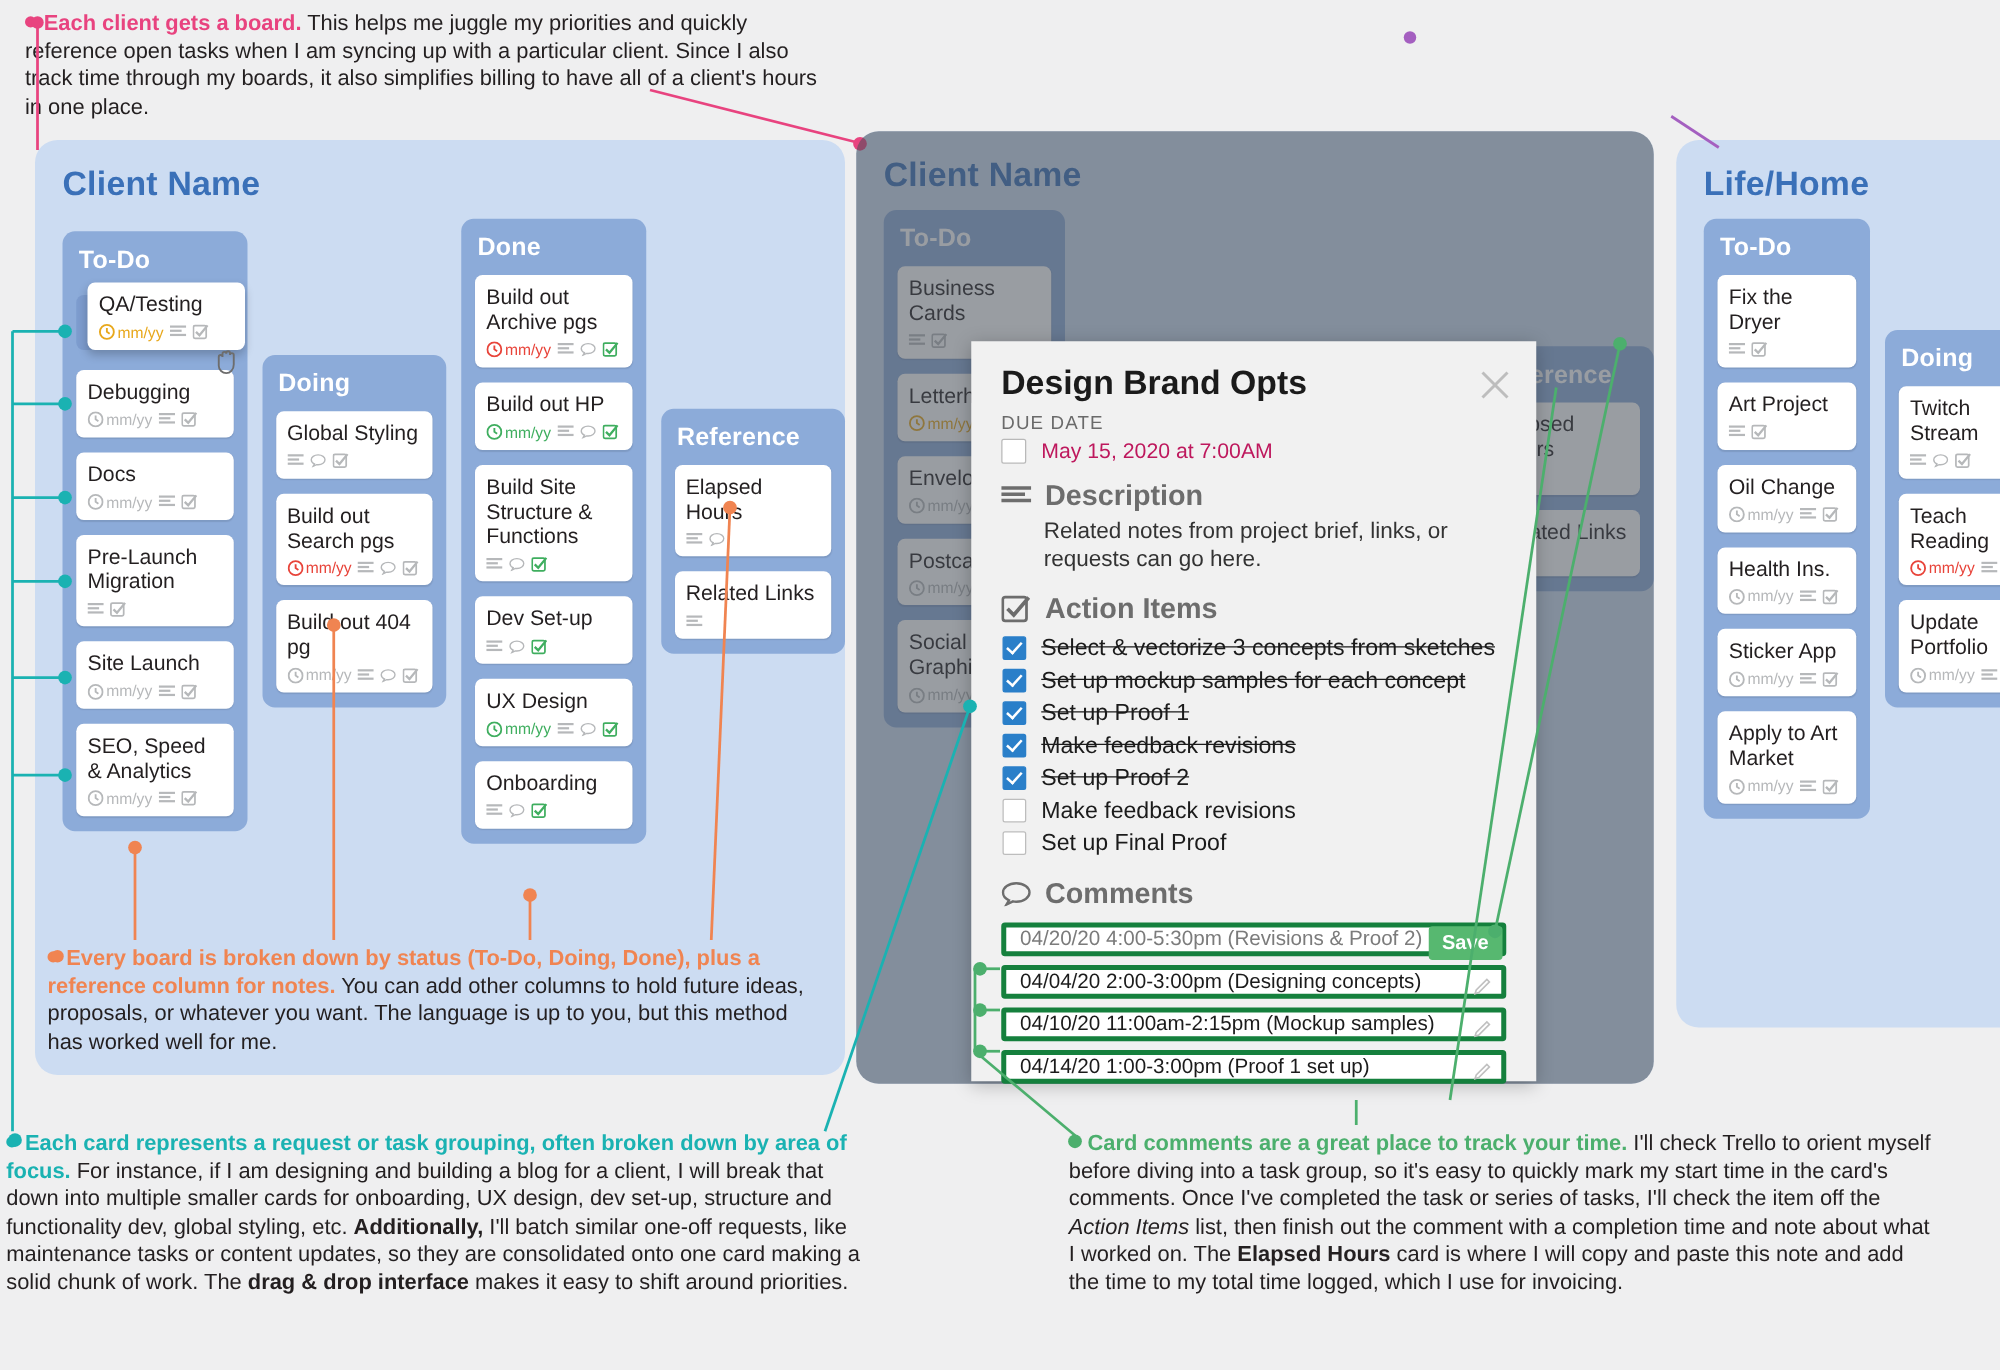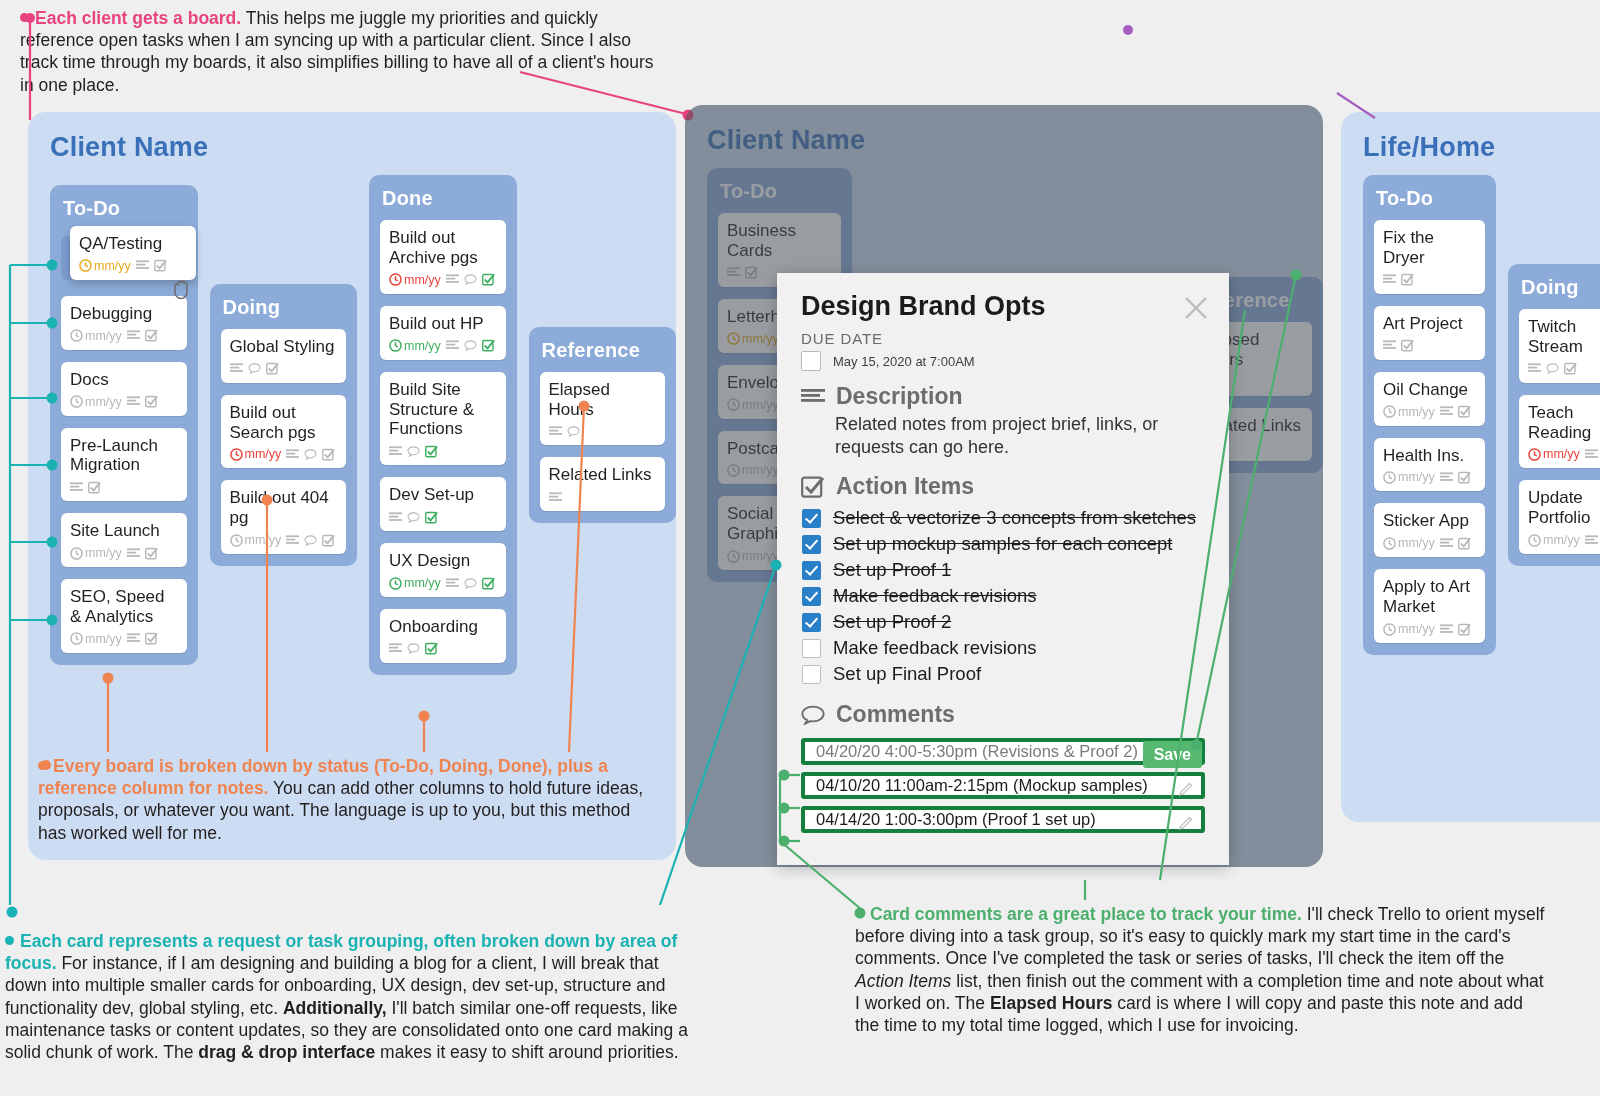--- a/index.html
+++ b/index.html
@@ -80,21 +80,21 @@
     padding:18px 24px 20px 24px;box-sizing:border-box;
   }
   .modal-title{font-size:27px;font-weight:bold;color:#1b1b1b;margin:0 0 8px 0;}
   .close-x{position:absolute;right:18px;top:20px;width:30px;height:30px;cursor:pointer;}
   .kicker{font-size:15px;letter-spacing:.9px;color:#6a6a6a;margin-bottom:4px;}
   .due-row{display:flex;align-items:center;gap:12px;margin-bottom:12px;}
   .box{
     width:20px;height:20px;border:1.6px solid #b9b9b9;background:#fff;
     border-radius:2px;box-sizing:border-box;flex:0 0 auto;
   }
-  .due-text{font-size:13px;color:#404040;}
+  .due-text{font-size:17px;color:#be185d;}
   .sec-head{display:flex;align-items:center;gap:11px;margin:0 0 3px 0;}
   .sec-head .lbl{font-size:23px;font-weight:bold;color:#6d6d6d;}
   .desc-body{font-size:18px;line-height:1.28;color:#333;margin:0 0 14px 34px;}
   .ai-row{display:flex;align-items:center;gap:12px;margin:0 0 4px 1px;}
   .ai-box{
     width:19px;height:19px;border:1.6px solid #bdbdbd;background:#fff;
     border-radius:2px;box-sizing:border-box;flex:0 0 auto;
   }
   .ai-box.on{background:#2a7fc9;border-color:#2a7fc9;position:relative;}
   .ai-box.on:after{
@@ -1095,20 +1095,28 @@
         </svg>
       </span>
       <span class="lbl">Comments</span>
     </div>
     <div class="comments-wrap" id="comments">
         <div class="cmt draft">
           <span>04/20/20 4:00-5:30pm (Revisions &amp; Proof 2)</span>
           <div class="save-btn">Save</div>
         </div>
         <div class="cmt">
+          <span>04/04/20 2:00-3:00pm (Designing concepts)</span>
+          <span class="pencil">
+            <svg width="14" height="14" viewBox="0 0 14 14">
+              <path d="M1,13 L2,10 L10.5,1.5 L12.5,3.5 L4,12 Z" fill="none" stroke="#c0c0c0" stroke-width="1.3"></path>
+            </svg>
+          </span>
+        </div>
+        <div class="cmt">
           <span>04/10/20 11:00am-2:15pm (Mockup samples)</span>
           <span class="pencil">
             <svg width="14" height="14" viewBox="0 0 14 14">
               <path d="M1,13 L2,10 L10.5,1.5 L12.5,3.5 L4,12 Z" fill="none" stroke="#c0c0c0" stroke-width="1.3"></path>
             </svg>
           </span>
         </div>
         <div class="cmt">
           <span>04/14/20 1:00-3:00pm (Proof 1 set up)</span>
           <span class="pencil">
@@ -1158,21 +1166,21 @@
 
   <div class="ann" style="left:20px;top:7px;width:650px;">
     <span class="dot" style="background:#e8437f;"></span><b style="color:#e8437f;">Each client gets a board.</b><span> This helps me juggle my priorities and quickly reference open tasks when I am syncing up with a particular client. Since I also track time through my boards, it also simplifies billing to have all of a client's hours in one place.</span>
   </div>
 
 
   <div class="ann" style="left:38px;top:755px;width:615px;">
     <span class="dot" style="background:#f08451;"></span><b style="color:#f08451;">Every board is broken down by status (To-Do, Doing, Done), plus a reference column for notes.</b><span> You can add other columns to hold future ideas, proposals, or whatever you want. The language is up to you, but this method has worked well for me.</span>
   </div>
 
-  <div class="ann" style="left:5px;top:903px;width:700px;margin-top:27px;">
+  <div class="ann" style="left:5px;top:903px;width:700px;">
     <span class="dot" style="background:#1ab2b2;"></span><b style="color:#1ab2b2;">Each card represents a request or task grouping, often broken down by area of focus.</b><span> For instance, if I am designing and building a blog for a client, I will break that down into multiple smaller cards for onboarding, UX design, dev set-up, structure and functionality dev, global styling, etc. </span><b>Additionally,</b><span> I'll batch similar one-off requests, like maintenance tasks or content updates, so they are consolidated onto one card making a solid chunk of work. The </span><b>drag &amp; drop interface</b><span> makes it easy to shift around priorities.</span>
   </div>
 
   <div class="ann" style="left:855px;top:903px;width:690px;">
     <span class="dot" style="background:#4caf6d;"></span><b style="color:#4caf6d;">Card comments are a great place to track your time.</b><span> I'll check Trello to orient myself before diving into a task group, so it's easy to quickly mark my start time in the card's comments. Once I've completed the task or series of tasks, I'll check the item off the </span><i>Action Items</i><span> list, then finish out the comment with a completion time and note about what I worked on. The </span><b>Elapsed Hours</b><span> card is where I will copy and paste this note and add the time to my total time logged, which I use for invoicing.</span>
   </div>
 
 </div>
 
 </body></html>

